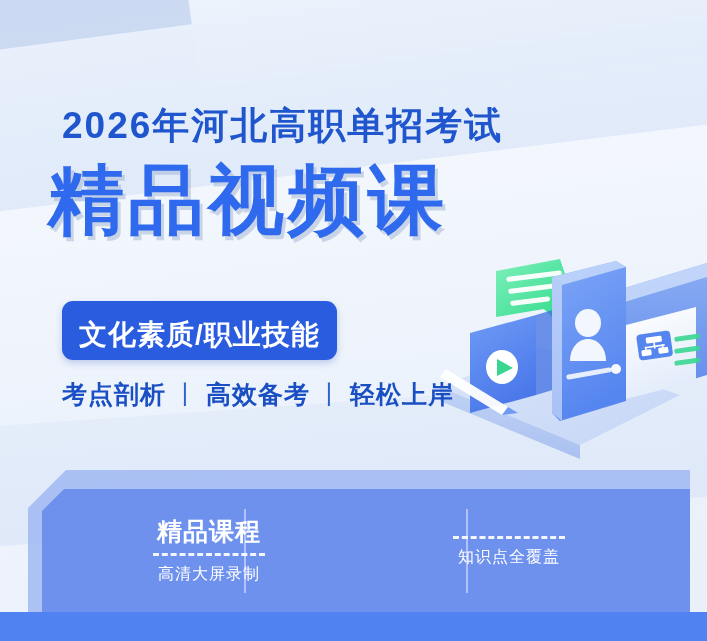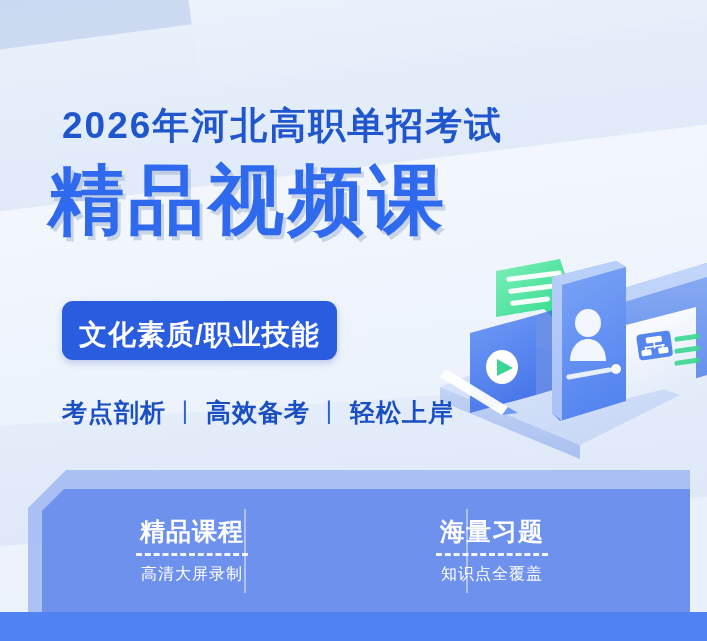--- a/index.html
+++ b/index.html
@@ -60,21 +60,21 @@
   .badge{
     position:absolute;left:62px;top:301px;
     background:#2a5ce0;color:#ffffff;
     border-radius:11px;
     padding:17px 17px 9px 17px;
     font-size:28px;font-weight:bold;letter-spacing:1px;
     white-space:nowrap;line-height:1.18;
     box-shadow:0 3px 7px rgba(40,80,190,.25);
   }
   .tagline{
-    position:absolute;left:62px;top:396px;
+    position:absolute;left:62px;top:378px;
     font-size:25px;font-weight:bold;color:#1a4fc4;
     letter-spacing:1px;white-space:nowrap;
   }
   .tagline .sep{font-weight:normal;padding:0 7px;color:#2f60cd;}
 
   
   .illus{position:absolute;left:440px;top:255px;width:267px;height:215px;}
   .illus svg{display:block;}
 
   
@@ -92,21 +92,21 @@
   .bar-foot{
     position:absolute;left:0;top:150px;width:707px;height:29px;
     background:#5083f1;
   }
   .bar-foot-lip{
     position:absolute;left:28px;top:150px;width:662px;height:6px;
     background:#7b9cf2;opacity:.55;
   }
   .cols{
     position:absolute;left:42px;top:27px;width:600px;height:123px;
-    display:flex;align-items:center;
+    display:flex;align-items:center;padding-left:17px;
   }
   .col{
     flex:1;display:flex;flex-direction:column;align-items:center;justify-content:center;
     position:relative;height:100%;
   }
   .col-title{
     color:#ffffff;font-size:25px;font-weight:bold;letter-spacing:1px;
     line-height:1;margin-bottom:9px;white-space:nowrap;
   }
   .col-dash{
@@ -244,21 +244,20 @@
     <div class="bar-foot-lip"></div>
     <div class="bar-foot"></div>
 
     <div class="cols">
       <div class="col">
         <div class="col-title">精品课程</div>
         <div class="col-dash"></div>
         <div class="col-sub">高清大屏录制</div>
       </div>
       <div class="col">
-        <div class="col-title">海量习题</div>
         <div class="col-dash"></div>
         <div class="col-sub">知识点全覆盖</div>
       </div>
       <div class="vdiv one"></div>
       <div class="vdiv two"></div>
     </div>
   </div>
 
 </div>
 

